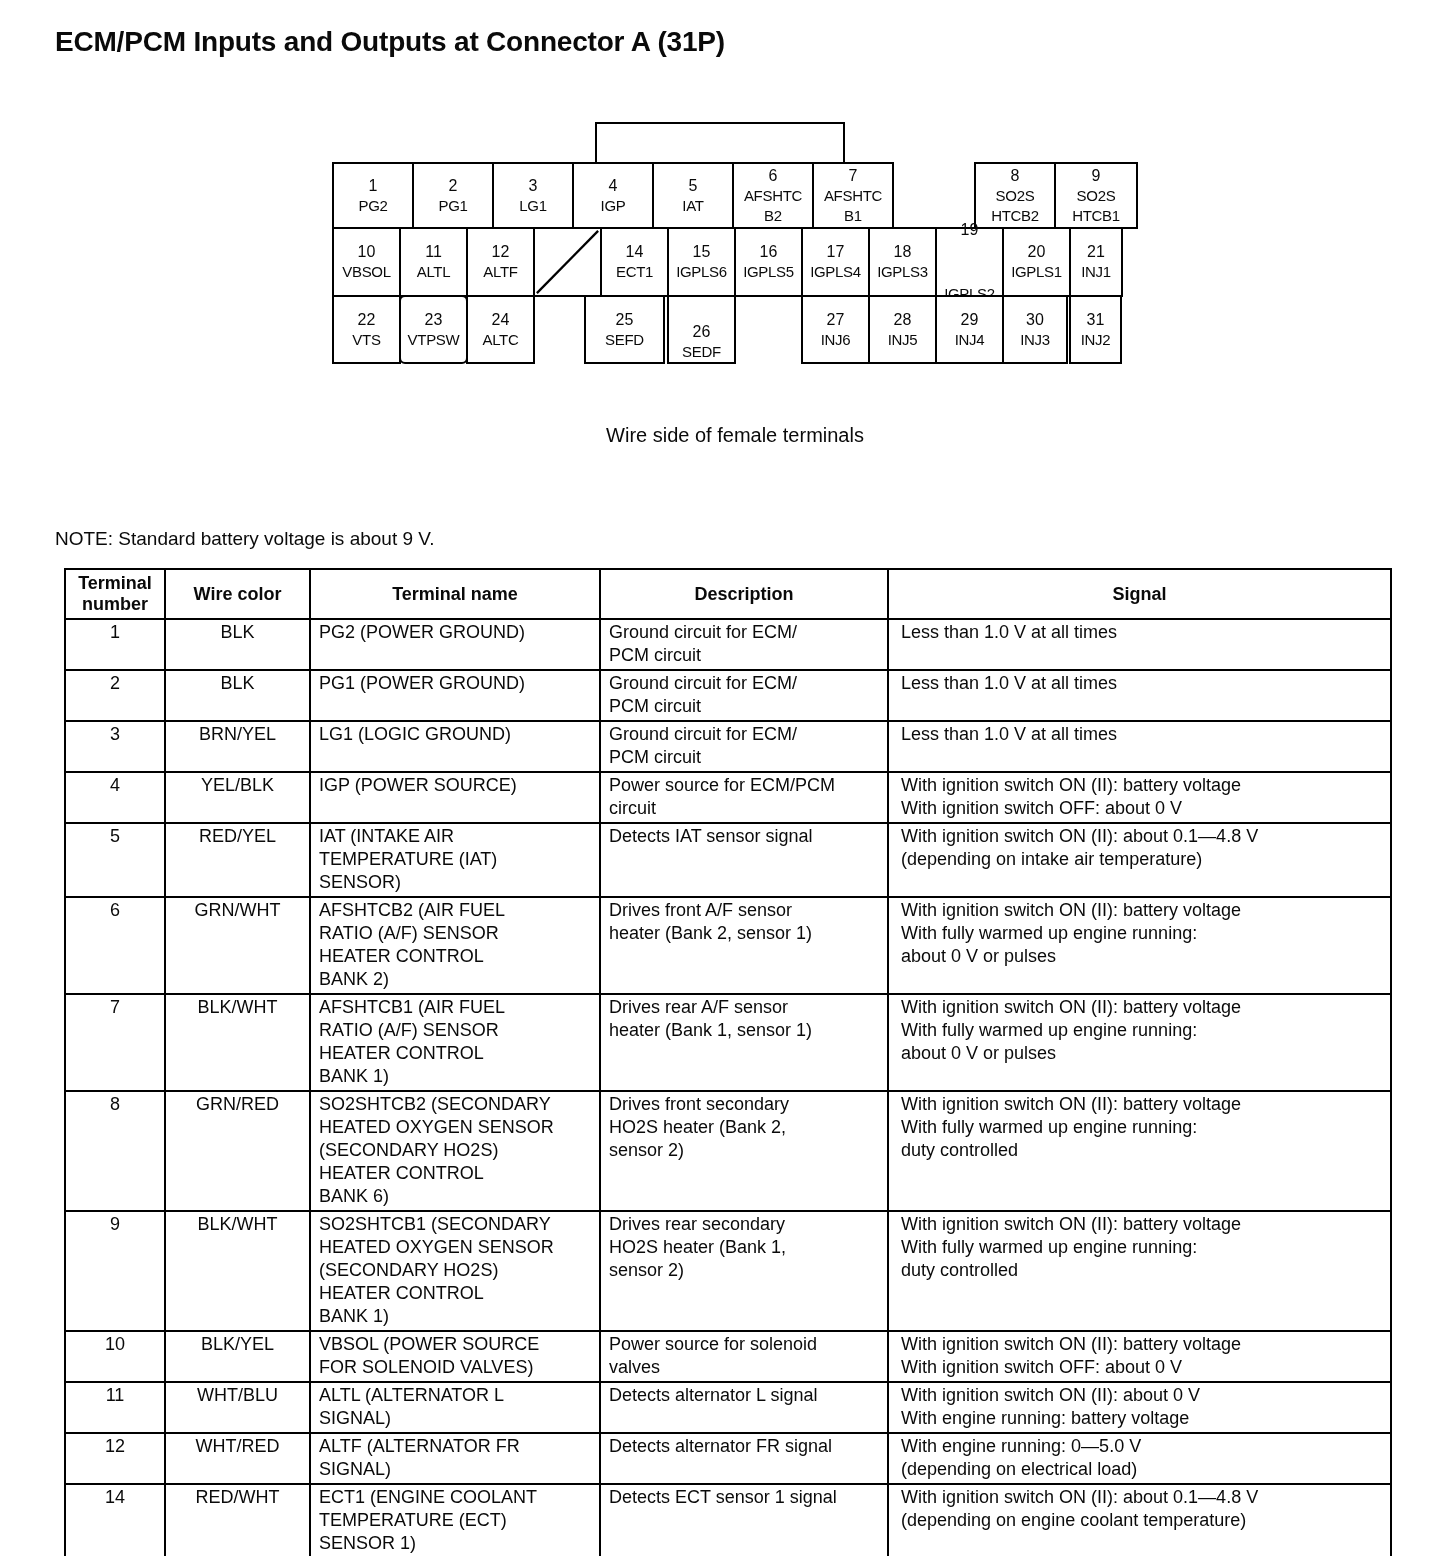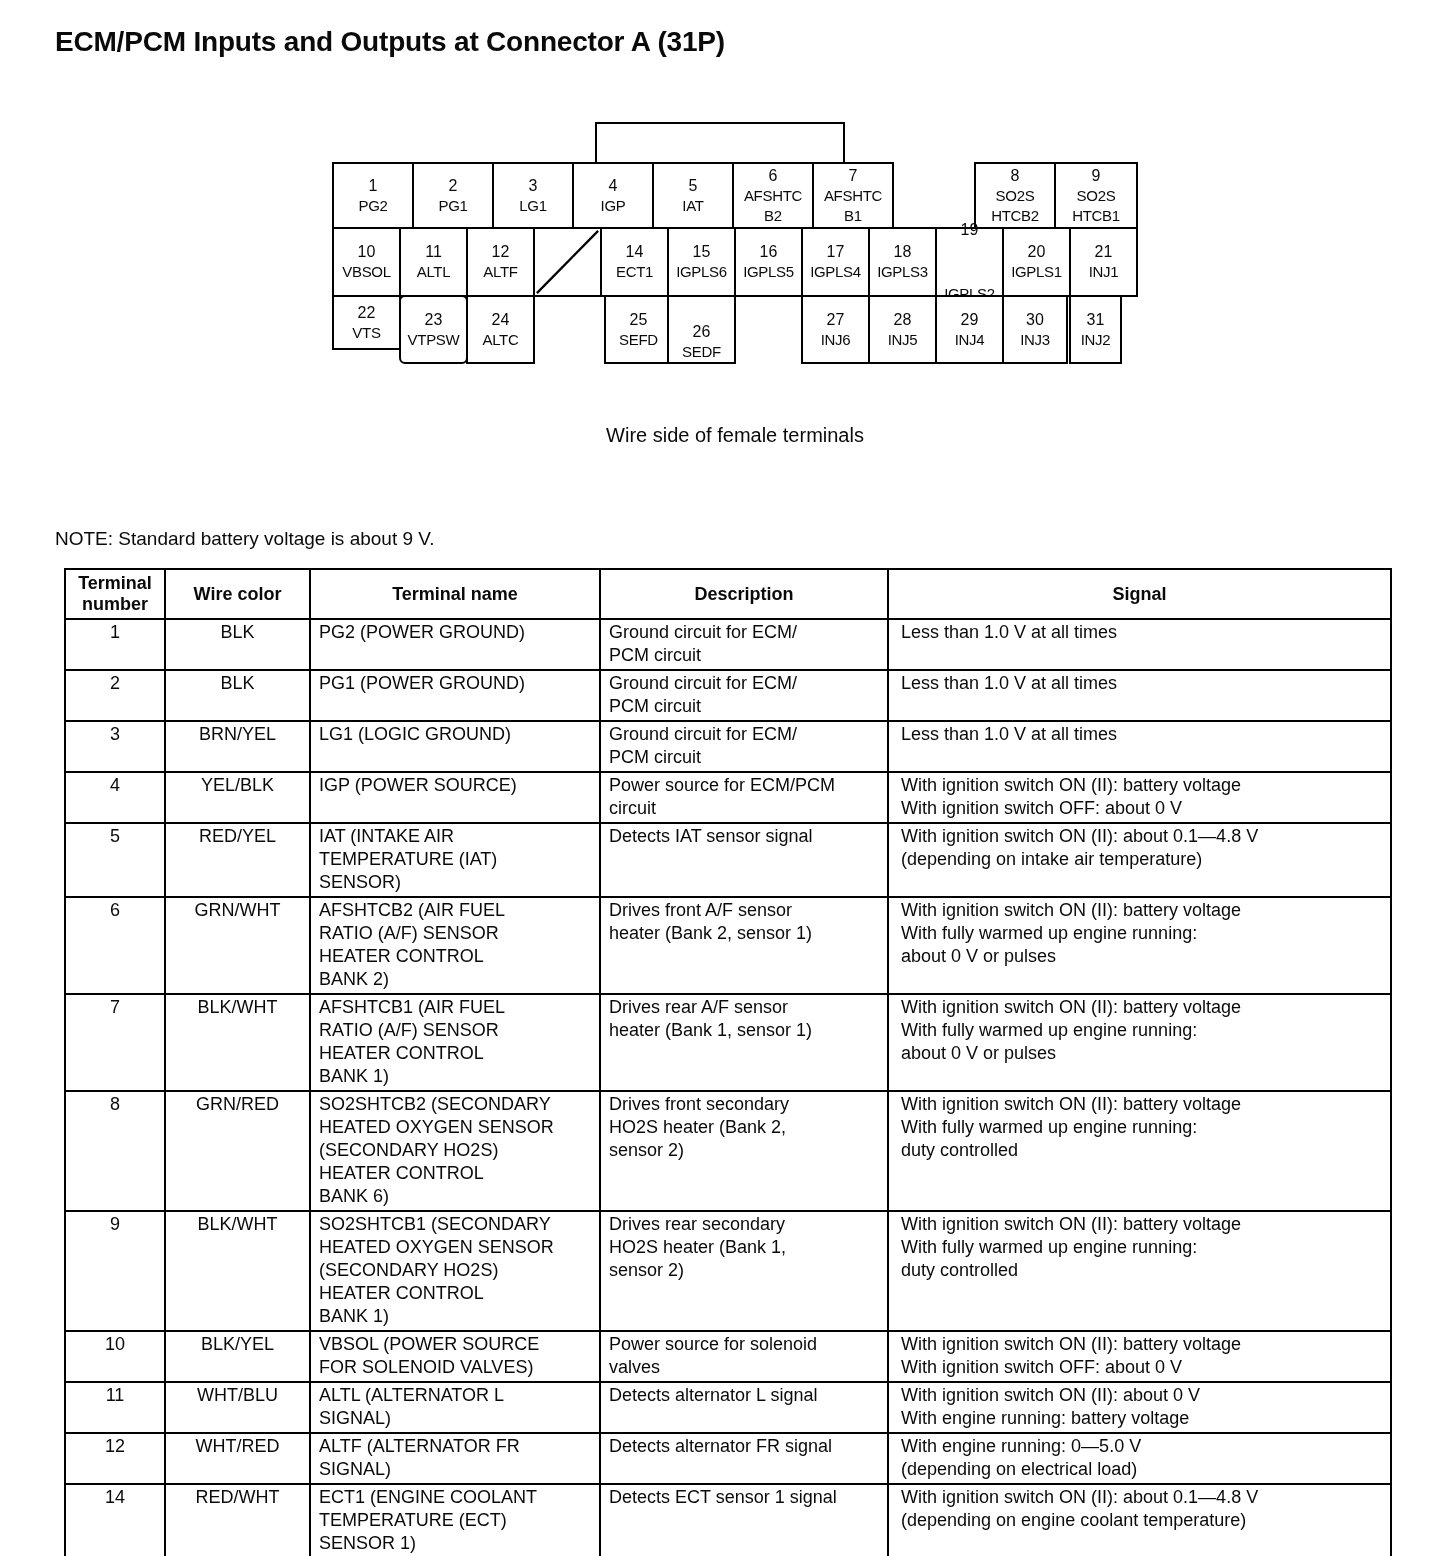--- a/index.html
+++ b/index.html
@@ -137,37 +137,37 @@
       <div class="pin-label">IGPLS3</div>
     </div>
     <div class="conn-cell" style="left: 603px; top: 105px; width: 69px; height: 70px; gap: 44px;">
       <div class="pin-num">19</div>
       <div class="pin-label">IGPLS2</div>
     </div>
     <div class="conn-cell" style="left: 670px; top: 105px; width: 69px; height: 70px;">
       <div class="pin-num">20</div>
       <div class="pin-label">IGPLS1</div>
     </div>
-    <div class="conn-cell" style="left: 737px; top: 105px; width: 69px; height: 70px;">
+    <div class="conn-cell" style="left: 737px; top: 105px; width: 54px; height: 70px;">
       <div class="pin-num">21</div>
       <div class="pin-label">INJ1</div>
     </div>
-    <div class="conn-cell" style="left: 0px; top: 173px; width: 69px; height: 55px;">
+    <div class="conn-cell" style="left: 0px; top: 173px; width: 69px; height: 69px;">
       <div class="pin-num">22</div>
       <div class="pin-label">VTS</div>
     </div>
     <div class="conn-cell" style="left: 67px; top: 173px; width: 69px; height: 69px; border-radius: 6px;">
       <div class="pin-num">23</div>
       <div class="pin-label">VTPSW</div>
     </div>
     <div class="conn-cell" style="left: 134px; top: 173px; width: 69px; height: 69px;">
       <div class="pin-num">24</div>
       <div class="pin-label">ALTC</div>
     </div>
-    <div class="conn-cell" style="left: 272px; top: 173px; width: 69px; height: 69px; text-align: right;">
+    <div class="conn-cell" style="left: 252px; top: 173px; width: 81px; height: 69px; text-align: right;">
       <div class="pin-num">25</div>
       <div class="pin-label">SEFD</div>
     </div>
     <div class="conn-cell" style="left: 335px; top: 173px; width: 69px; height: 69px; justify-content: flex-end;">
       <div class="pin-num">26</div>
       <div class="pin-label">SEDF</div>
     </div>
     <div class="conn-cell" style="left: 469px; top: 173px; width: 69px; height: 69px;">
       <div class="pin-num">27</div>
       <div class="pin-label">INJ6</div>

